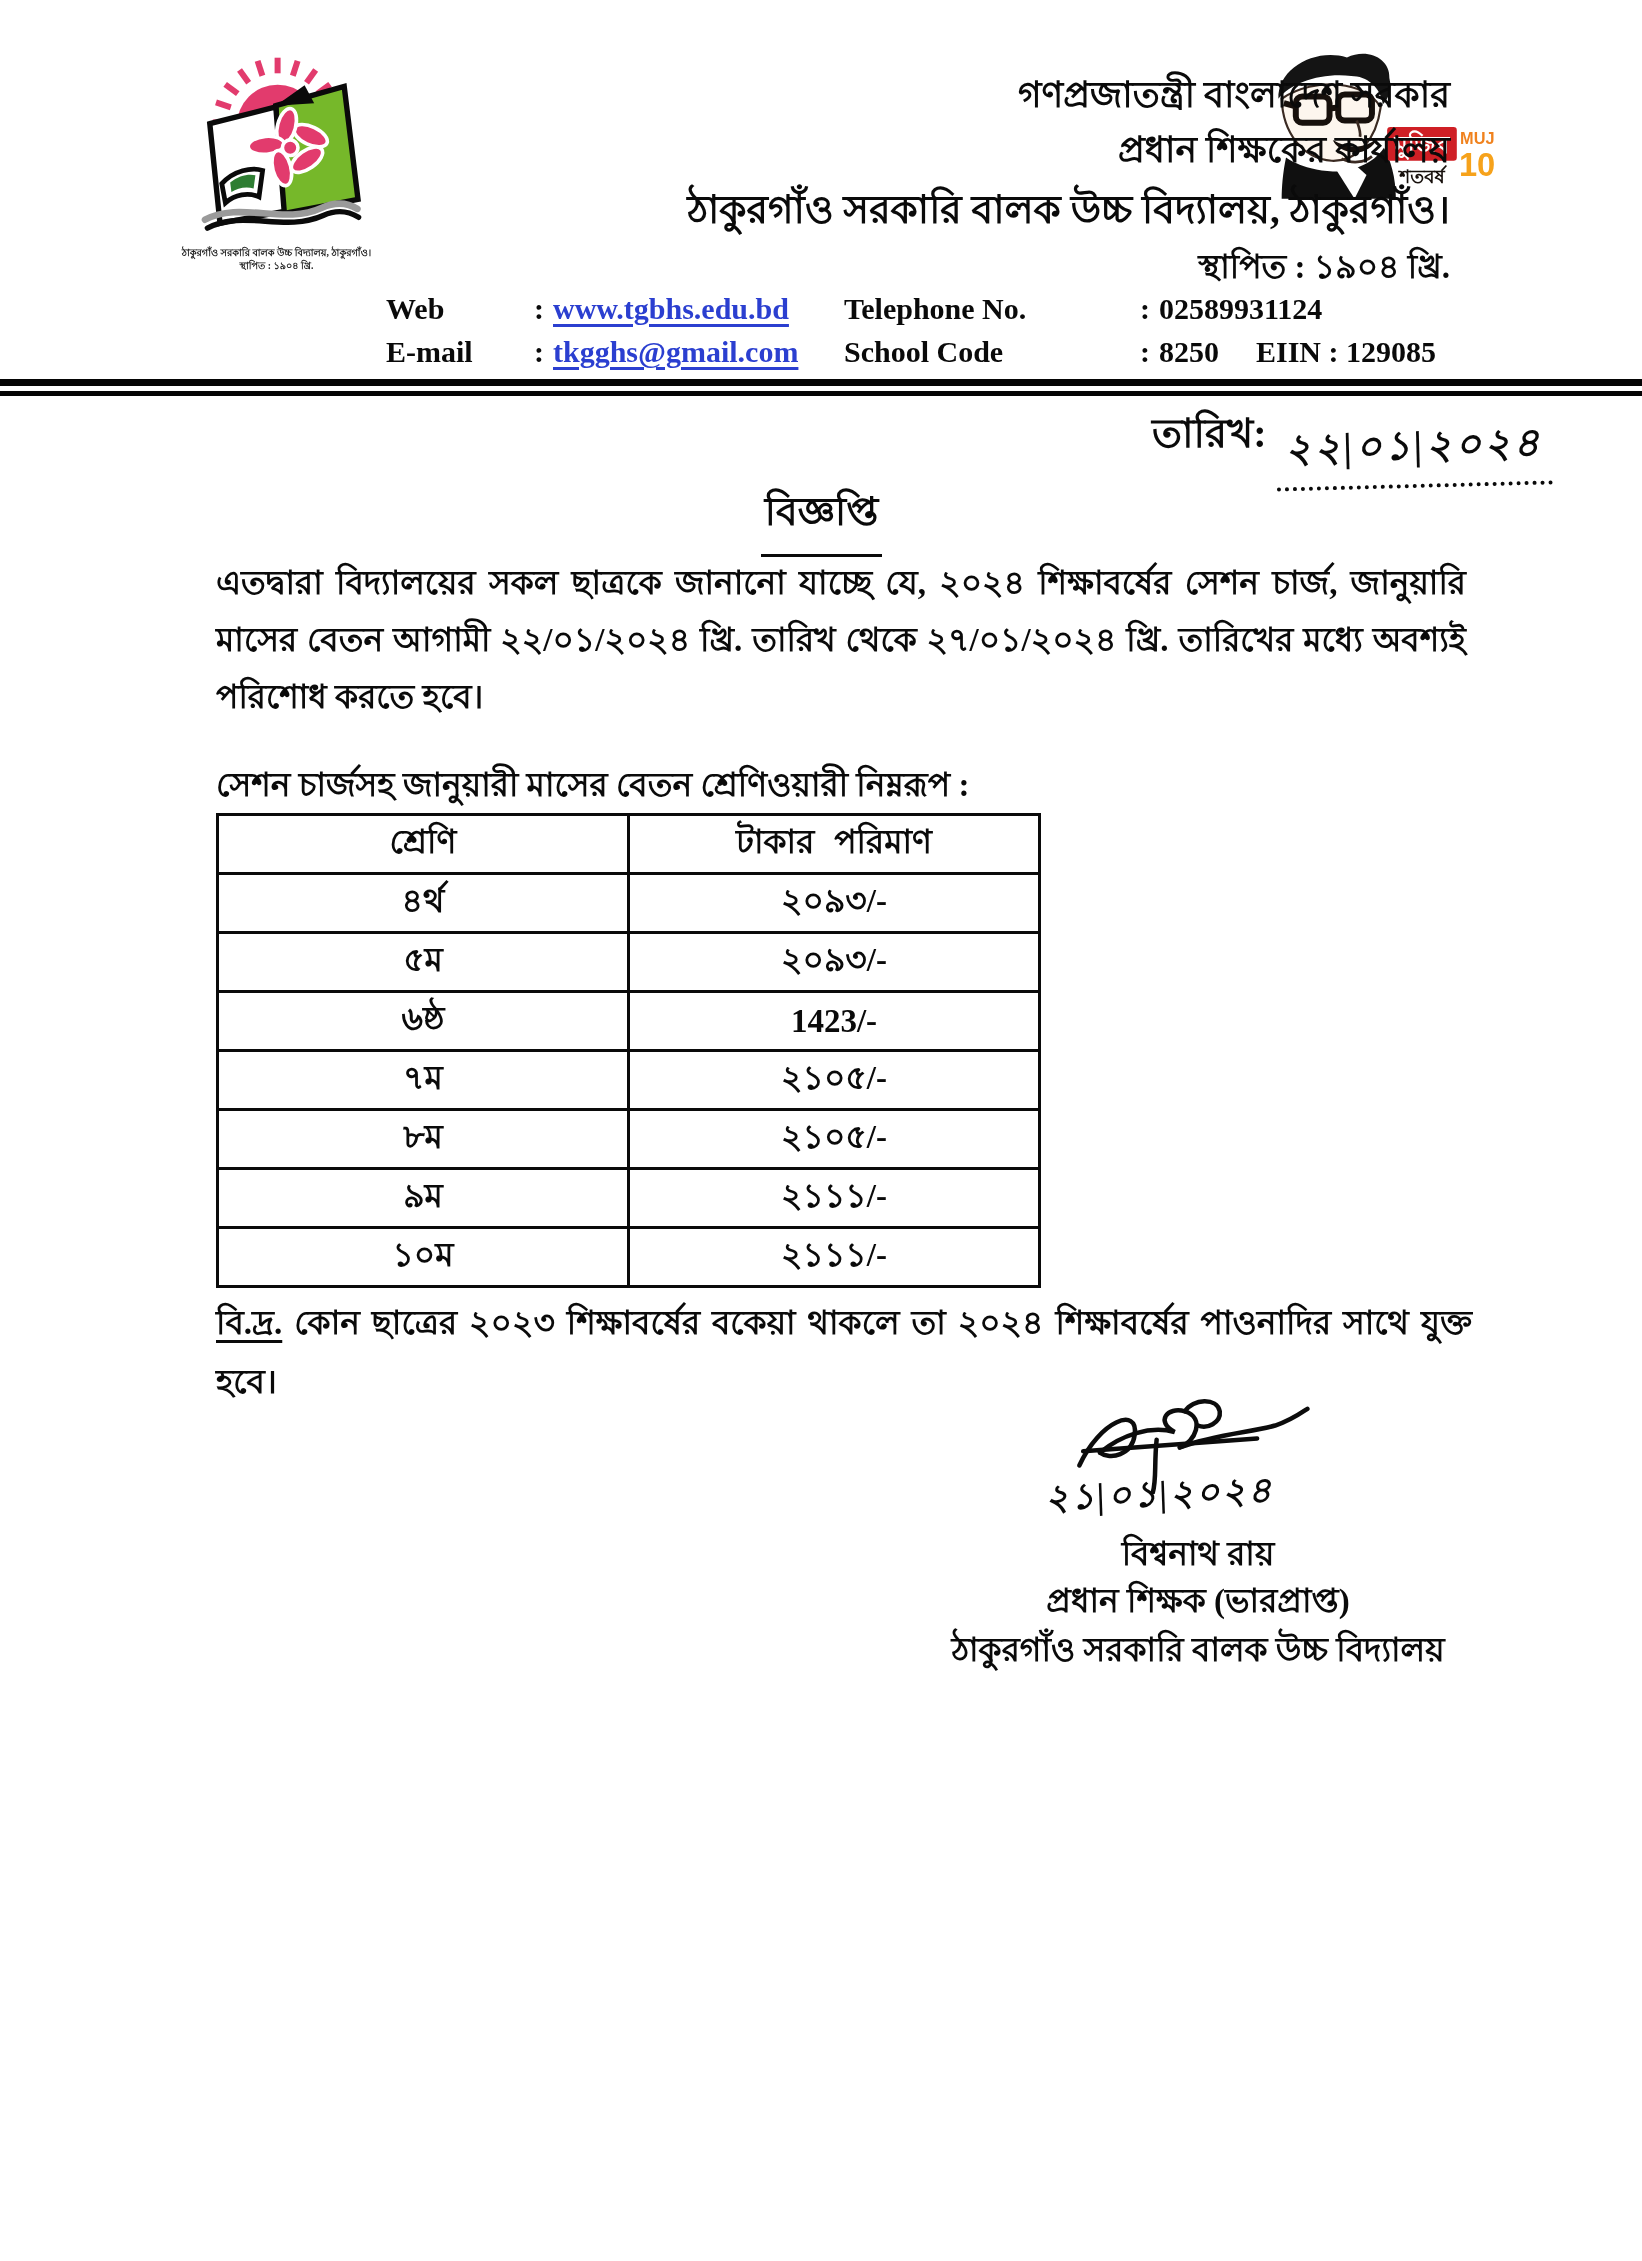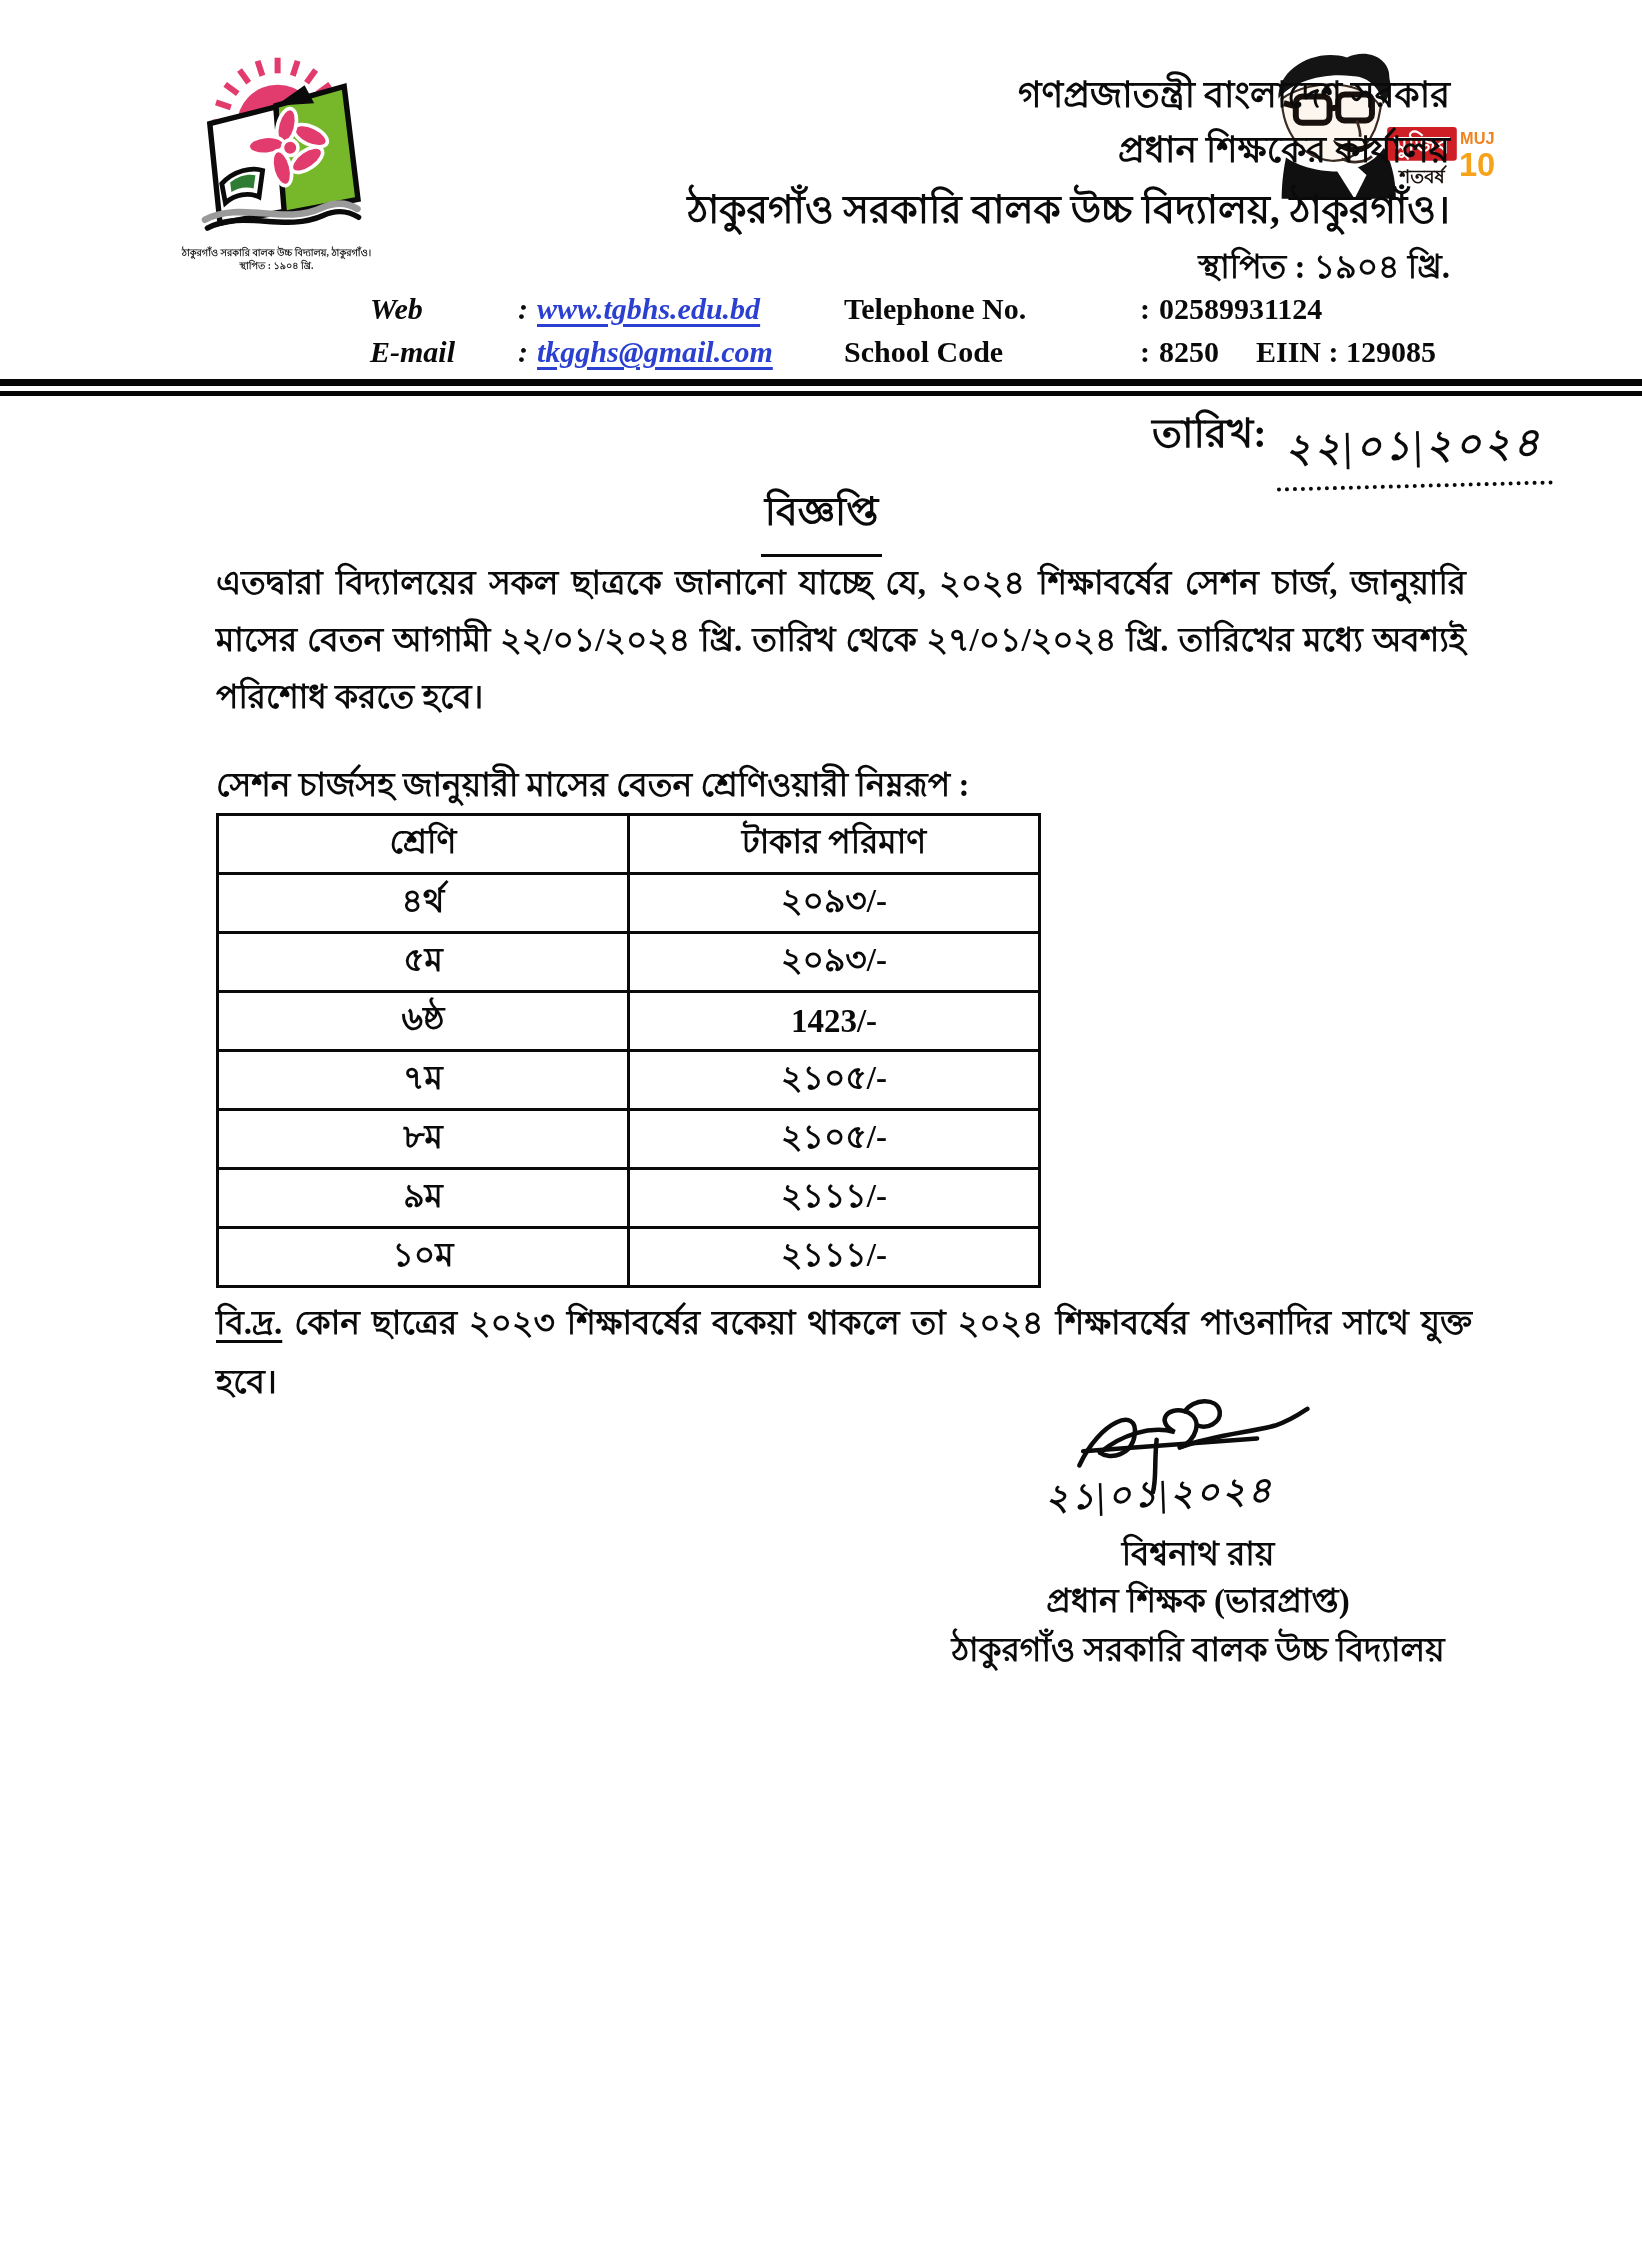--- a/index.html
+++ b/index.html
@@ -28,21 +28,21 @@
   .hdr-gov   { font-size:36px; line-height:46px; margin-bottom:9px; }
   .hdr-office{ font-size:36px; line-height:46px; margin-bottom:11.6px; }
   .hdr-school{ font-size:39px; line-height:50px; margin-bottom:10.3px; }
   .hdr-est   { font-size:33px; line-height:44px; }
 
   
   .contact-left, .contact-right {
     position:absolute; top:287px;
     font-weight:700; font-size:30px; line-height:43px; white-space:nowrap;
   }
-  .contact-left  { left:370px;font-style:italic; }
+  .contact-left  { left:386px; }
   .contact-right { left:844px; }
   .clabel { display:inline-block; }
   .clabel.w230 { width:148px; }
   .clabel.w460 { width:296px; }
   .ccolon { display:inline-block; margin-right:9px; }
   .link { color:#2b3fd0; text-decoration:underline; text-decoration-thickness:2.6px; text-underline-offset:5.2px; }
   .eiin-gap { margin-left:37px; }
 
   
   .rule { position:absolute; left:0; top:379px; width:1643px; }
@@ -81,21 +81,21 @@
   }
   .note .u { text-decoration:underline; text-underline-offset:6.4px; text-decoration-thickness:2.6px; }
 
   
   .fee-table {
     position:absolute; left:216px; top:813px; width:825px;
     border-collapse:collapse; text-align:center;
     font-size:33px; font-weight:600;
   }
   .fee-table th, .fee-table td { border:3.2px solid #0a0a0a; }
-  .fee-table th { height:54px; font-weight:700; }
+  .fee-table th { height:54px; font-weight:700;font-family:Liberation Mono, monospace; }
   .fee-table td { height:49px; }
 
   
   .sig { position:absolute; left:889px; top:1397px; width:618px; text-align:center; font-weight:600; }
   .sig svg.scribble { display:block; margin:0 auto; }
   .sig-date {
     display:inline-block; margin-top:-28px; margin-left:-77px;
     font-size:36px; font-style:italic; letter-spacing:2.6px;
     transform:rotate(-2deg);
   }

